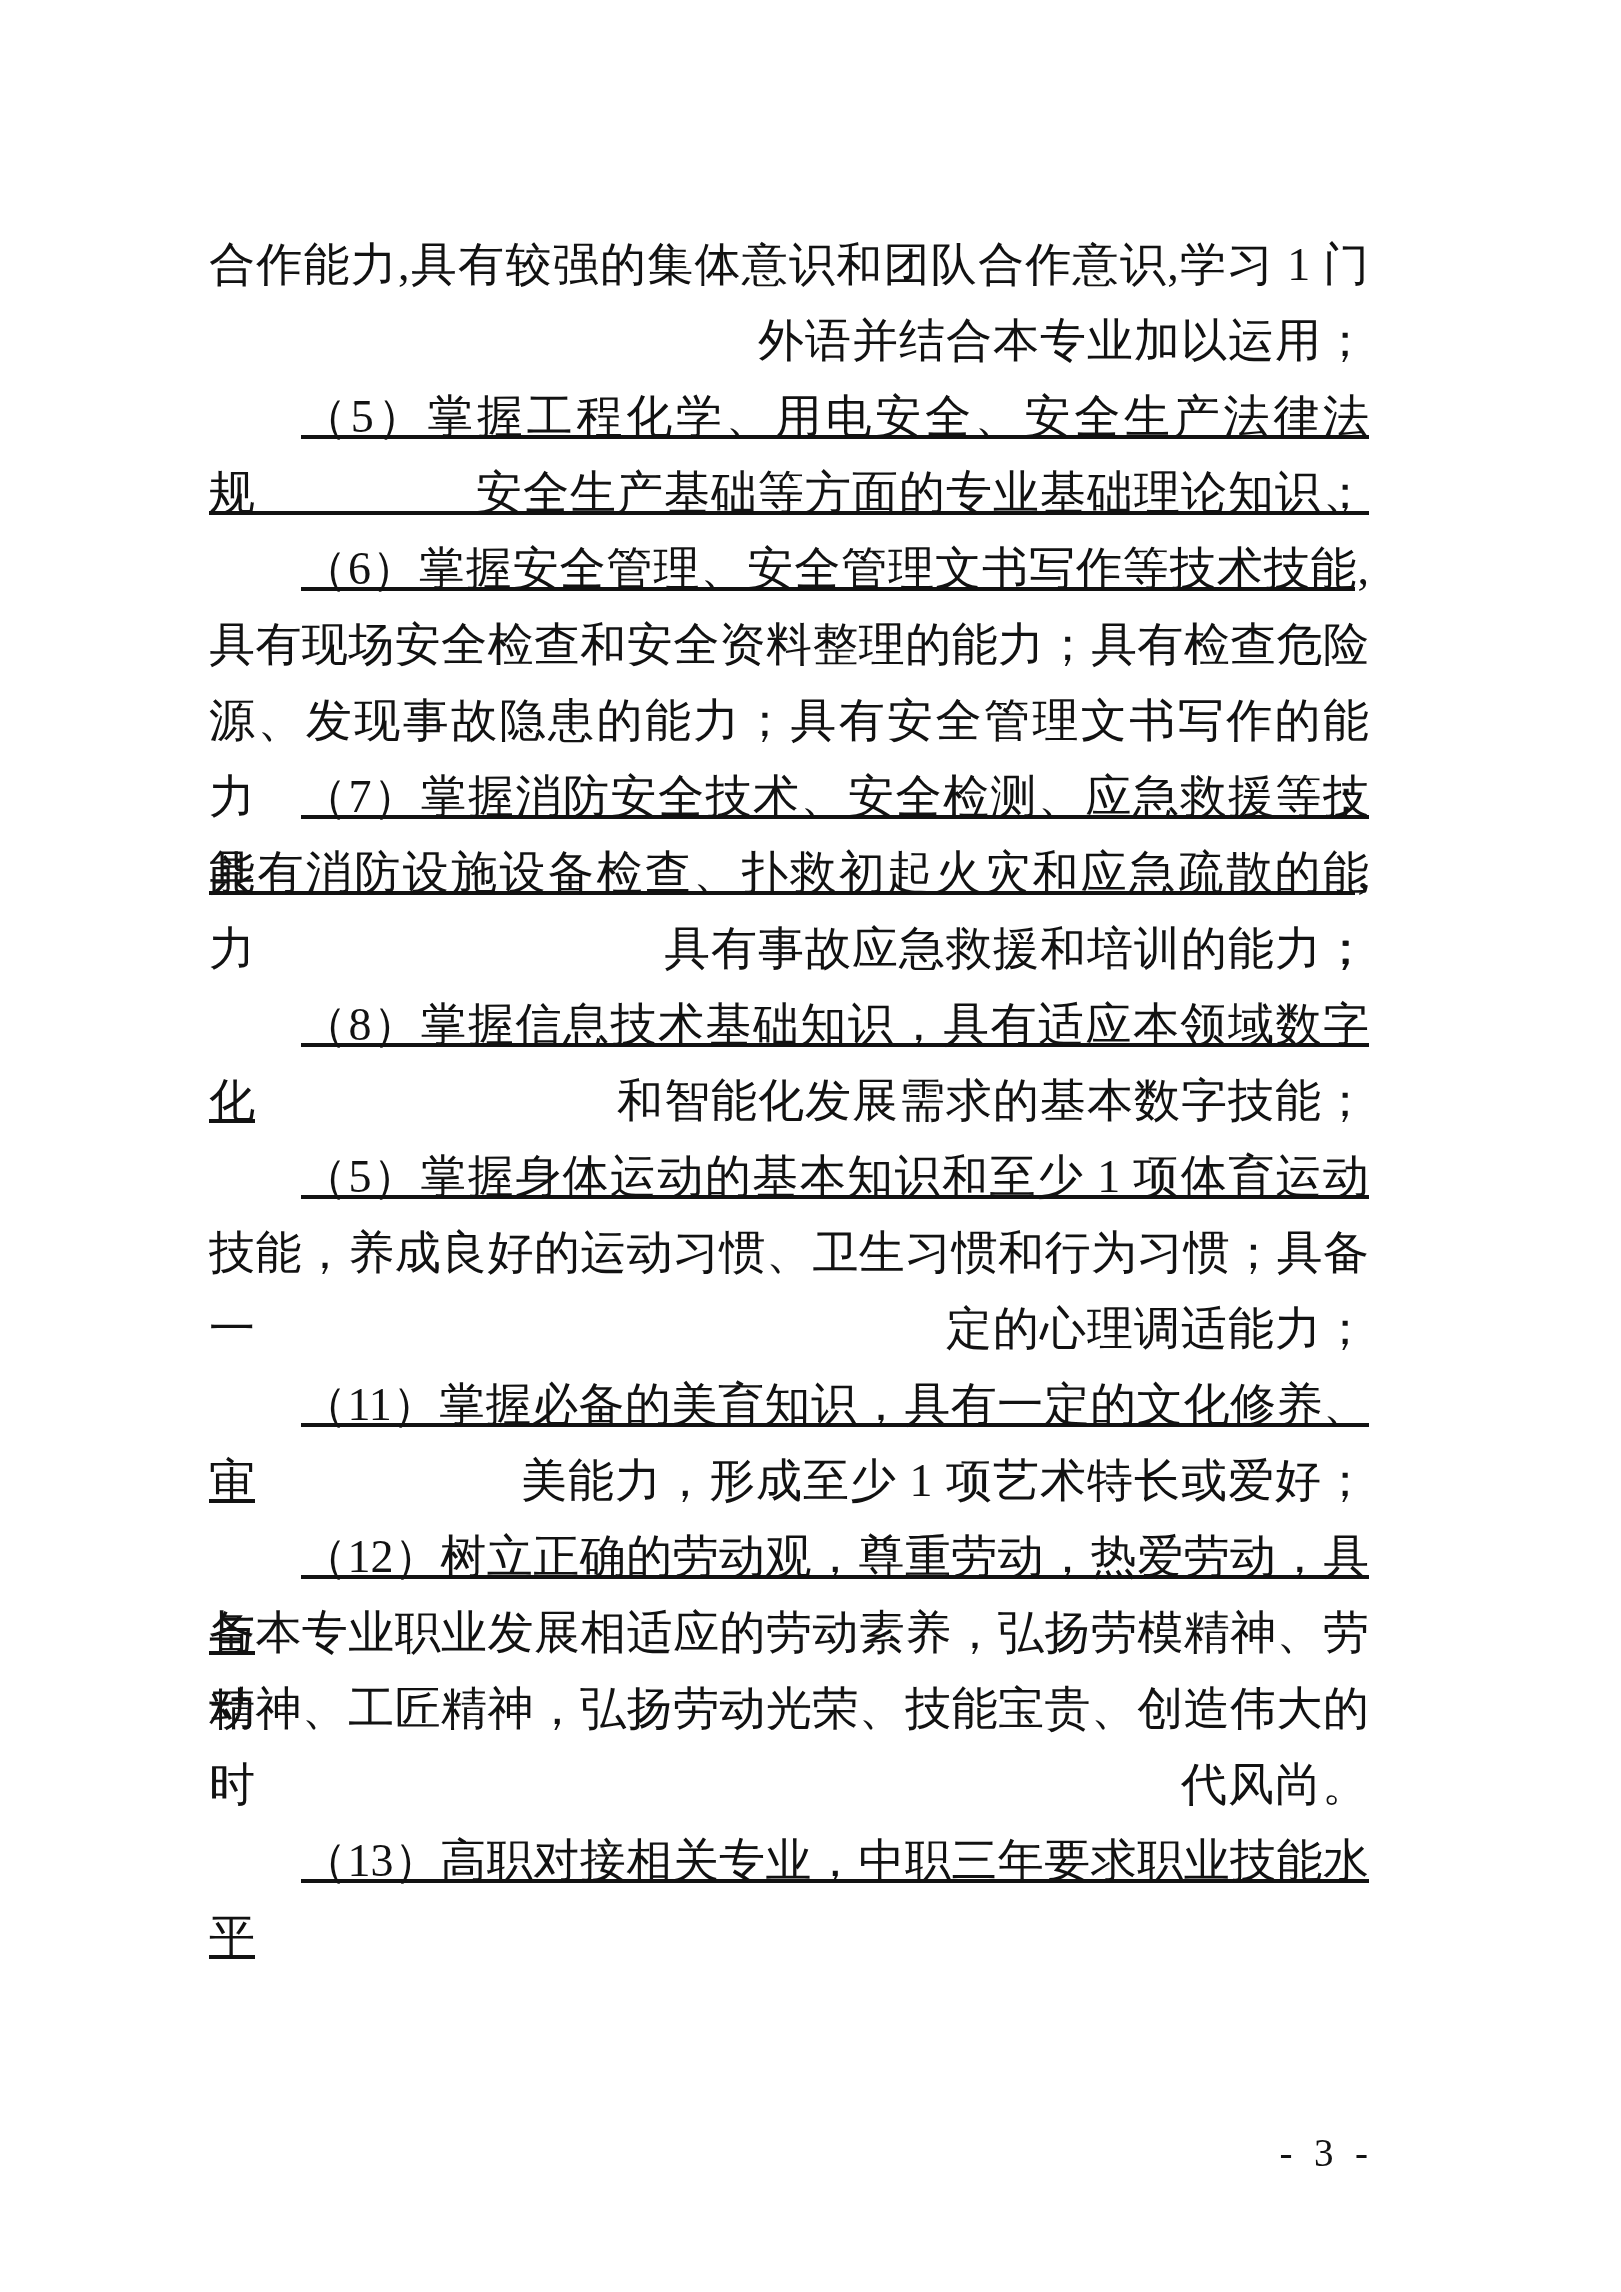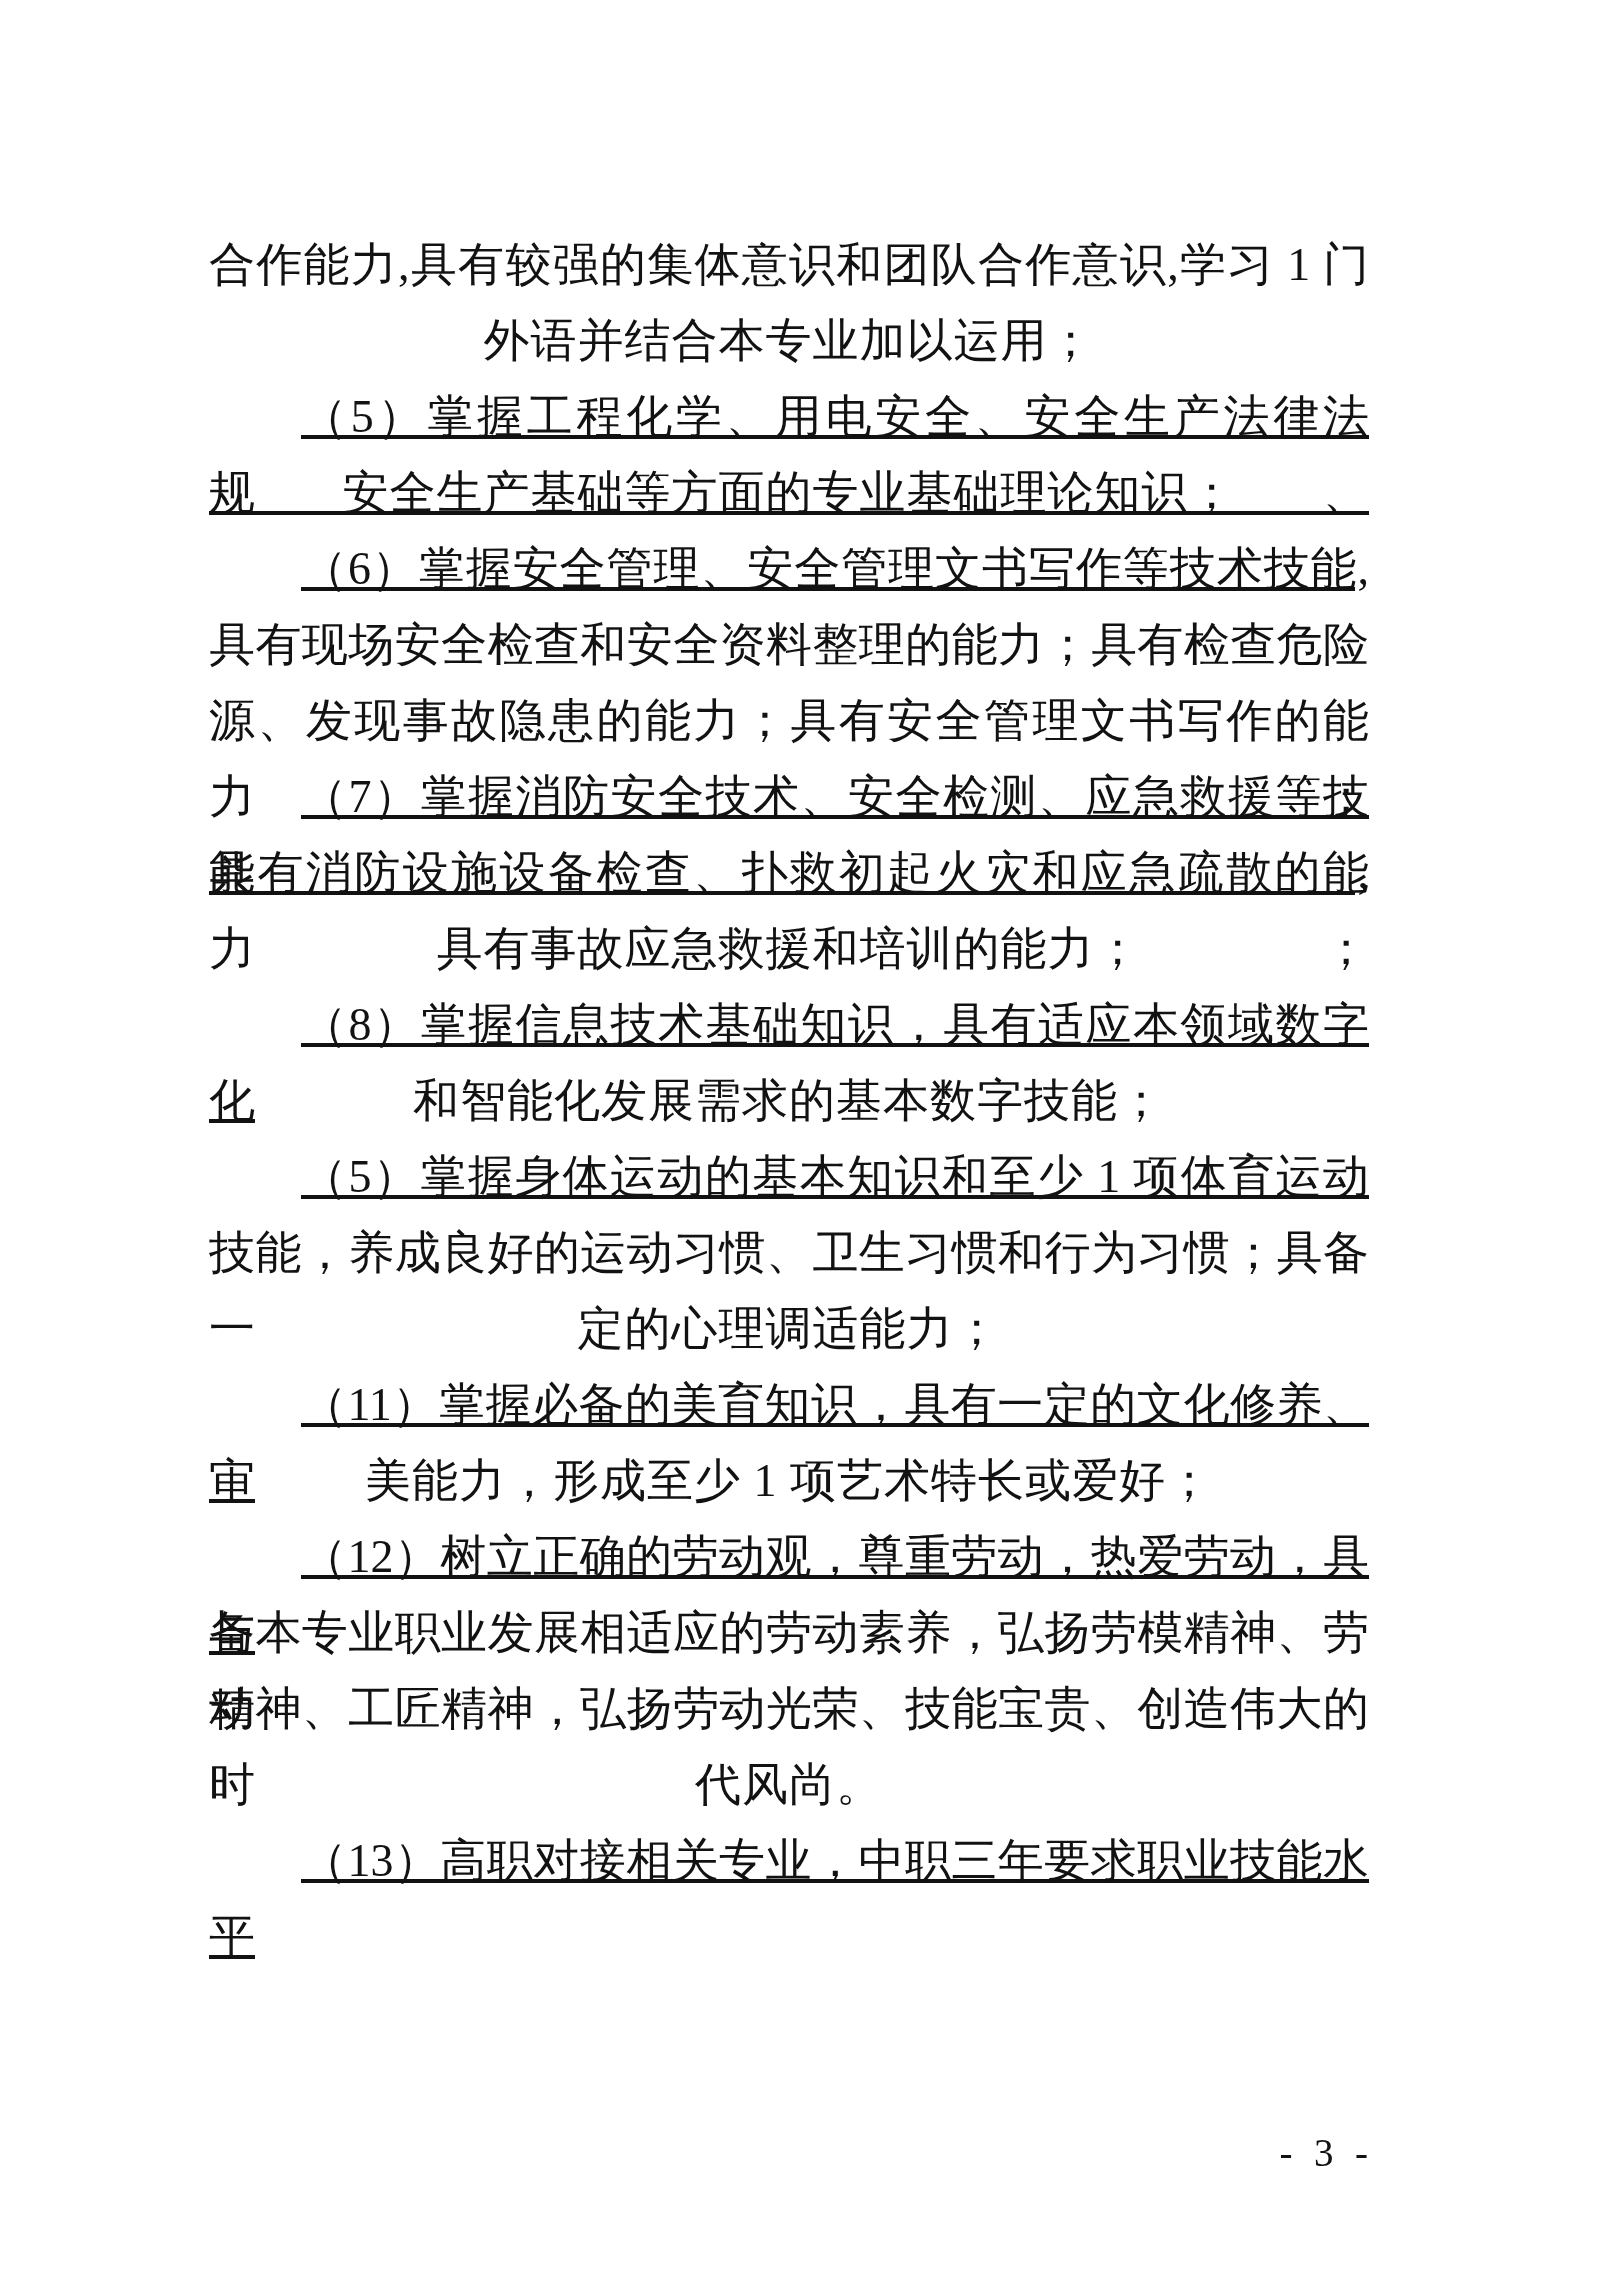--- a/index.html
+++ b/index.html
@@ -27,21 +27,21 @@
     top: 227px;
     left: 209px;
     width: 1160px;
   }
   .line {
     font-size: 46px;
     line-height: 76px;
     height: 76px;
     white-space: nowrap;
     letter-spacing: 1px;
-    text-align: center;
+    text-align: right;
   }
   .line.justify {
     white-space: normal;
     text-align: justify;
     text-align-last: justify;
     text-justify: inter-character;
     letter-spacing: 0;
   }
   .line.indent {
     text-indent: 2em;

